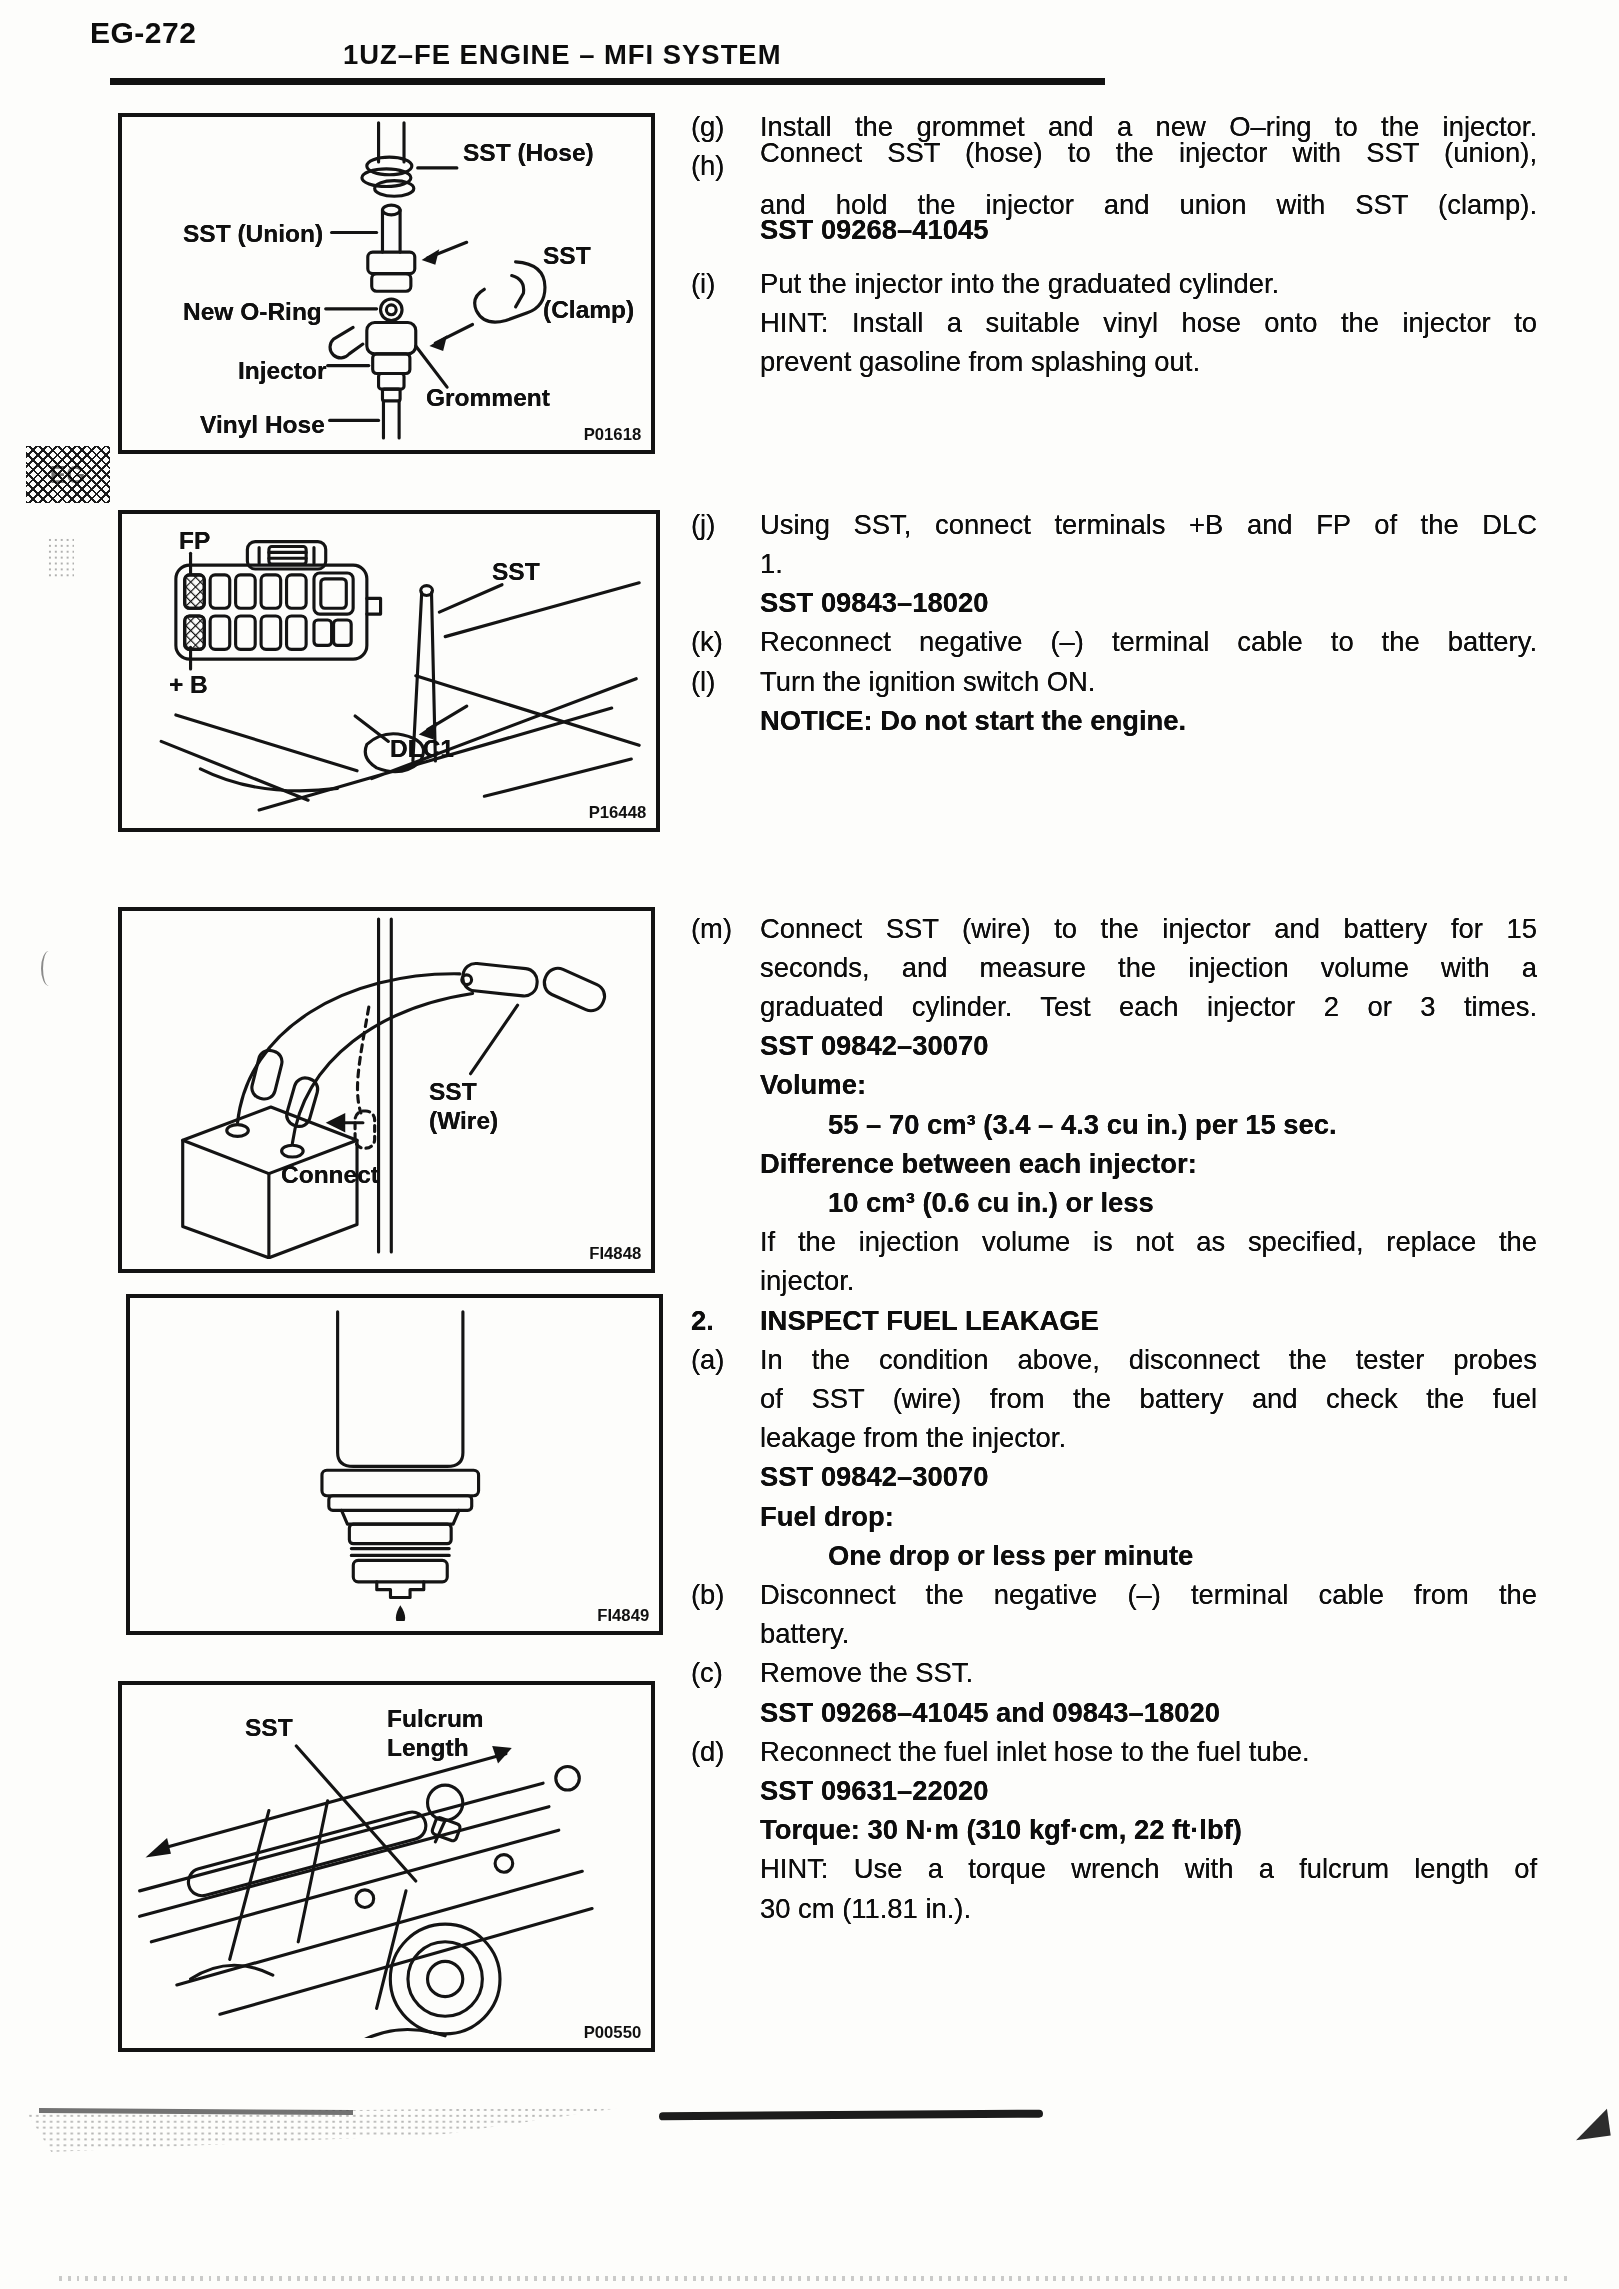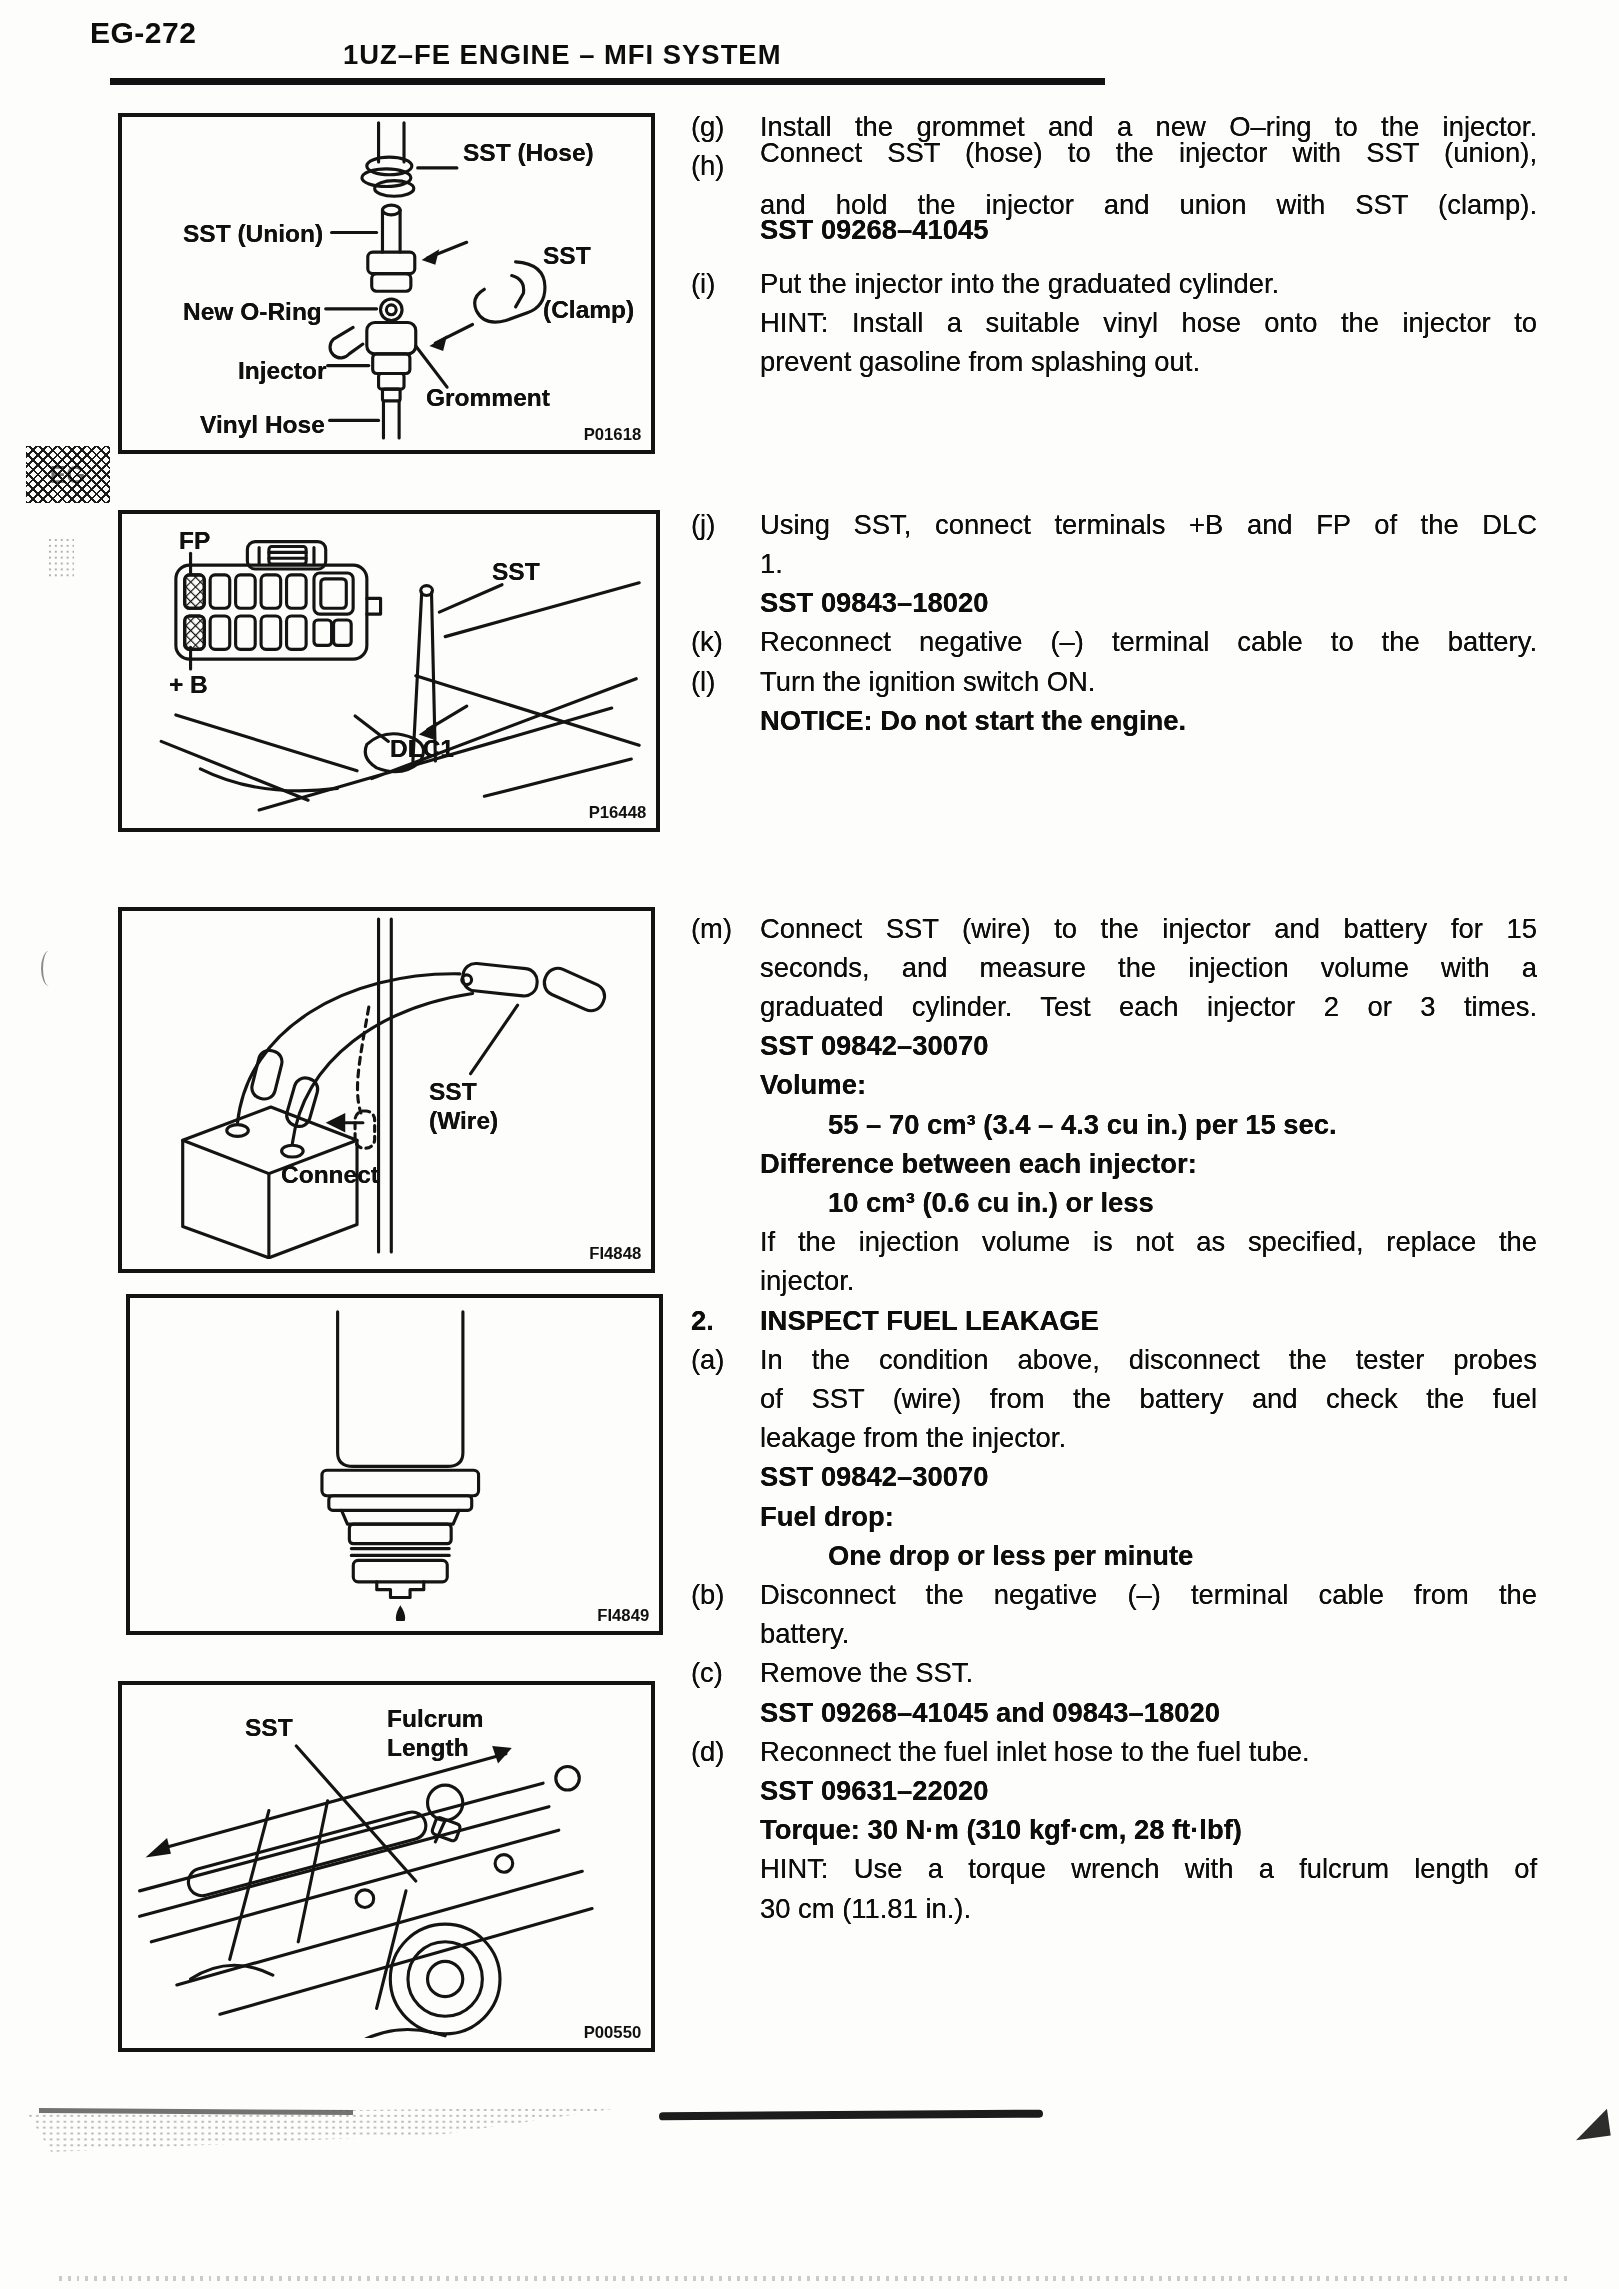--- a/index.html
+++ b/index.html
@@ -284,21 +284,21 @@
   <div class="ln just" style="top:1578px">Disconnect the negative (–) terminal cable from the</div>
   <div class="ln" style="top:1617px">battery.</div>
 
   <div class="mk" style="top:1656px">(c)</div>
   <div class="ln" style="top:1656px">Remove the SST.</div>
   <div class="ln b" style="top:1696px">SST 09268–41045 and 09843–18020</div>
 
   <div class="mk" style="top:1735px">(d)</div>
   <div class="ln" style="top:1735px">Reconnect the fuel inlet hose to the fuel tube.</div>
   <div class="ln b" style="top:1774px">SST 09631–22020</div>
-  <div class="ln b" style="top:1813px">Torque: 30 N·m (310 kgf·cm, 28 ft·lbf)</div>
+  <div class="ln b" style="top:1813px">Torque: 30 N·m (310 kgf·cm, 22 ft·lbf)</div>
   <div class="ln just" style="top:1852px">HINT: Use a torque wrench with a fulcrum length of</div>
   <div class="ln" style="top:1892px">30 cm (11.81 in.).</div>
 
   <div class="specks"></div>
   <div class="lparen"></div>
   <div class="noise1"></div>
   <div class="noiseline"></div>
   <div class="smear"></div>
   <div class="wedge"></div>
   <div class="noise2"></div>

